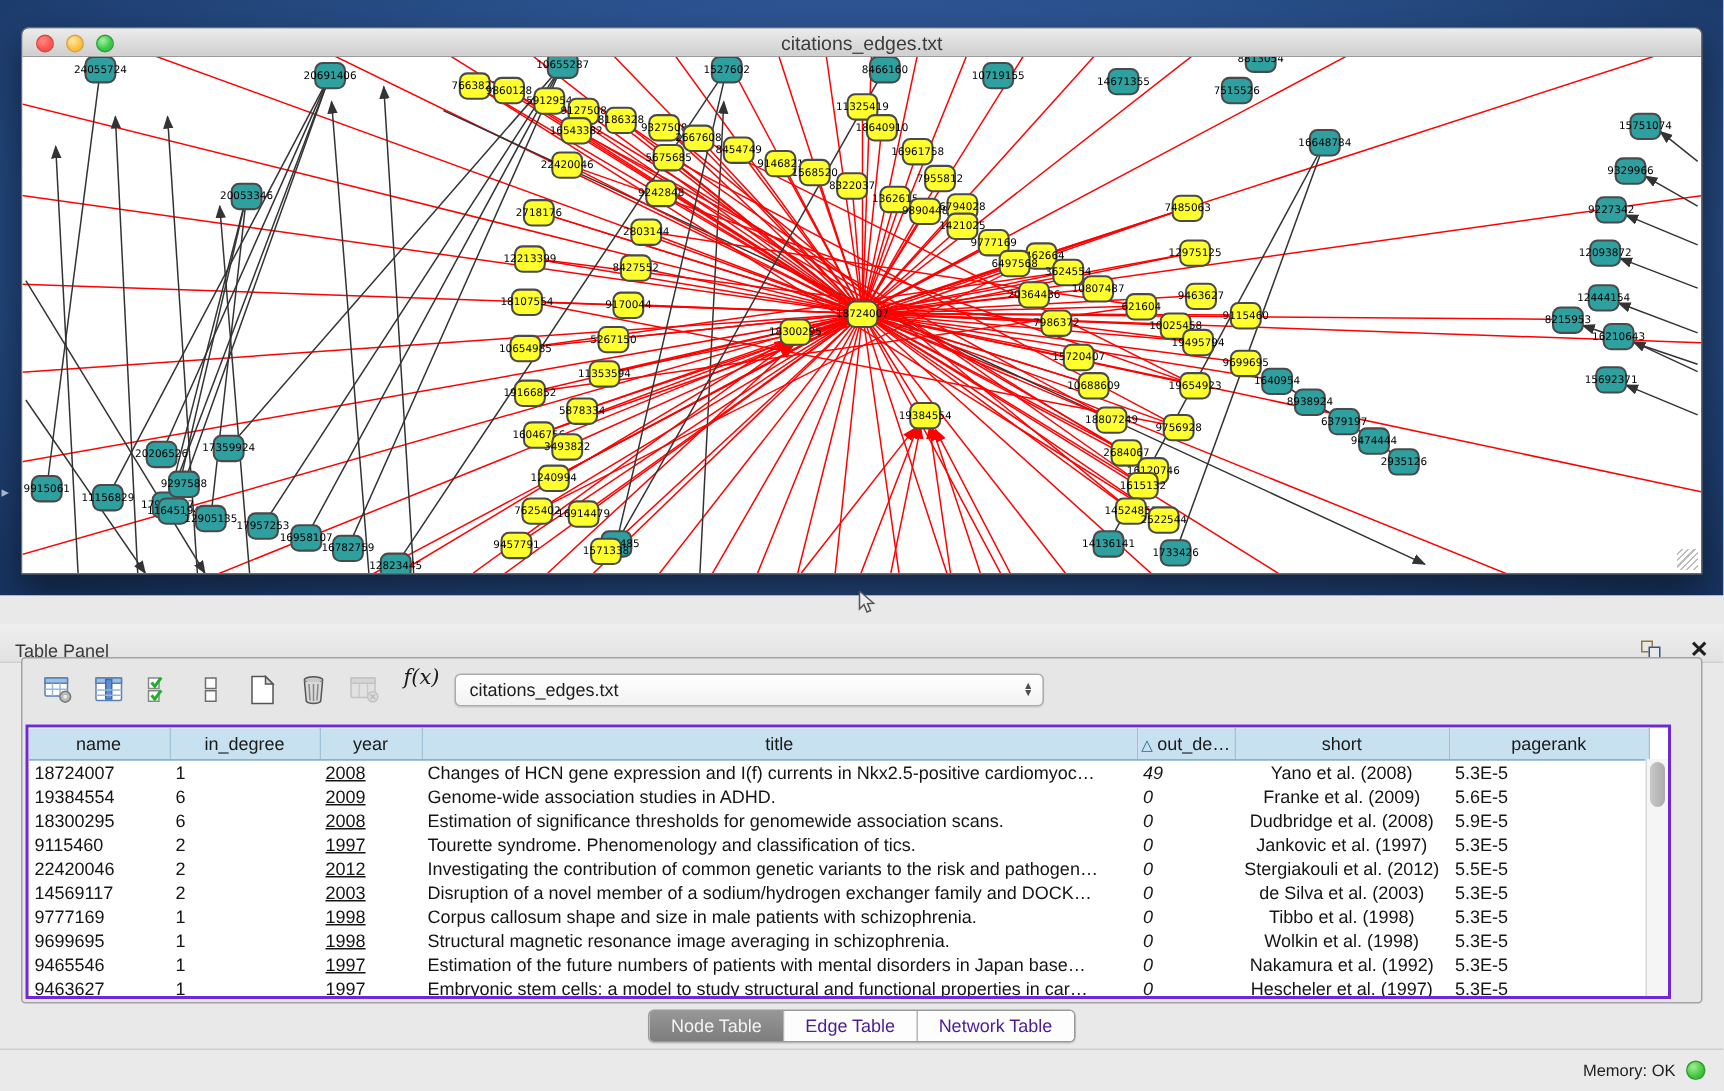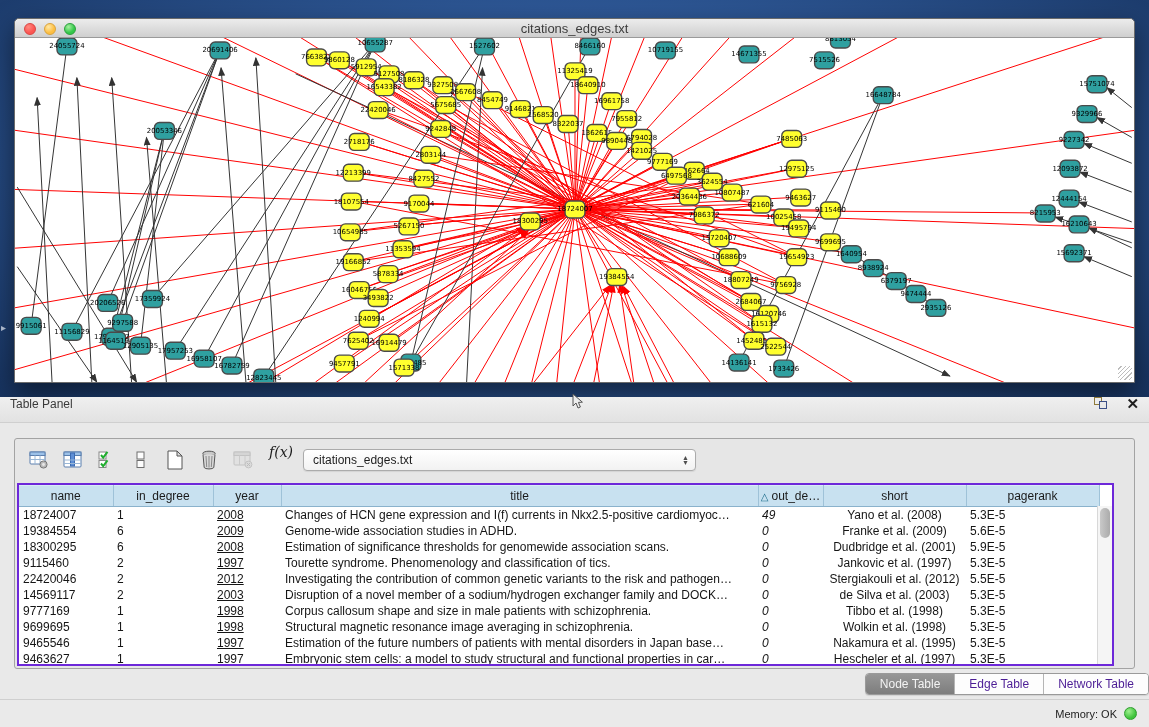--- a/index.html
+++ b/index.html
@@ -27,21 +27,21 @@
   .graph-canvas svg { position:absolute; left:0; top:0; }
   .resize-grip { position:absolute; right:2px; bottom:2px; width:14px; height:14px;
     background:repeating-linear-gradient(135deg, transparent 0 2px, #b5b5b5 2px 3px); opacity:.9; }
 
   
   .cursor { position:absolute; left:572px; top:394px; z-index:50; }
 
   
   .table-panel { position:absolute; left:0; top:397px; width:1149px; height:330px; background:#e9e9e9; }
   .panel-header { height:26px; background:linear-gradient(#efefef,#e2e2e2); border-bottom:1px solid #cfcfcf;
-    display:flex; align-items:flex-start; padding:0 10px; }
+    display:flex; align-items:flex-end; padding:0 10px;margin-top:19px; }
   .panel-header .panel-title { font-size:12px; color:#3a3a3a; }
   .panel-header .spacer { flex:1; }
   .float-icon { width:16px; height:14px; position:relative; margin-right:16px; cursor:default; }
   .float-icon .sq1 { position:absolute; left:0; top:0; width:8px; height:8px; border:1.5px solid #8f7a3a; background:transparent; }
   .float-icon .sq2 { position:absolute; left:5px; top:4px; width:8px; height:8px; border:1.5px solid #3c4f86; background:#e9e9e9; }
   .close-icon { font-size:15px; font-weight:bold; color:#1f1f1f; line-height:14px; cursor:default; }
 
   .panel-container { position:absolute; left:14px; top:41px; width:1121px; height:231px;
     background:#e6e6e6; border:1px solid #a3a3a3; border-radius:3px; }
 
@@ -70,21 +70,21 @@
   td.c-year { padding-left:9px;text-decoration:underline; }
   td.c-title { padding-left:6px; }
   td.c-out { padding-left:6px;font-style:italic; }
   td.c-short { text-align:center; }
   td.c-pr { padding-left:10px; }
   .sort-tri { color:#1a6b8a; font-size:10px; margin-right:3px; }
   .vscroll { position:absolute; right:0px; top:21px; width:15px; height:160px; background:#f5f5f5; border-left:1px solid #d8d8d8; }
   .vthumb { position:absolute; left:2px; top:2px; width:10px; height:30px; background:linear-gradient(90deg,#c9c9c9,#ababab); border-radius:6px; }
 
   
-  .tabs-bar { position:absolute; left:0; top:276px; width:1149px; height:26px; display:flex; justify-content:flex-end; }
+  .tabs-bar { position:absolute; left:0; top:276px; width:1149px; height:26px; display:flex; justify-content:center; }
   .seg-control { display:flex; height:22px; border:1px solid #9a9a9a; border-radius:4px; overflow:hidden; background:#fff;
     box-shadow:0 1px 1px rgba(0,0,0,.1); }
   .seg { padding:0 14px; display:flex; align-items:center; font-size:12px; color:#4c1d95; background:#fdfdfd;
     border-right:1px solid #b5b5b5; cursor:default; }
   .seg:last-child { border-right:none; }
   .seg.selected { background:linear-gradient(#979797,#7d7d7d); color:#f3f3f3; }
 
   
   .statusbar { position:absolute; left:0; top:302px; width:1149px; height:28px; background:#eaeaea;
     border-top:1px solid #cfcfcf; display:flex; align-items:center; justify-content:flex-end; padding-right:12px; }
@@ -865,21 +865,21 @@
               <td class="c-out">0</td>
               <td class="c-short">Franke et al. (2009)</td>
               <td class="c-pr">5.6E-5</td>
             </tr>
             <tr>
               <td class="c-name">18300295</td>
               <td class="c-ind">6</td>
               <td class="c-year">2008</td>
               <td class="c-title">Estimation of significance thresholds for genomewide association scans.</td>
               <td class="c-out">0</td>
-              <td class="c-short">Dudbridge et al. (2001)</td>
+              <td class="c-short">Dudbridge et al. (2008)</td>
               <td class="c-pr">5.9E-5</td>
             </tr>
             <tr>
               <td class="c-name">9115460</td>
               <td class="c-ind">2</td>
               <td class="c-year">1997</td>
               <td class="c-title">Tourette syndrome. Phenomenology and classification of tics.</td>
               <td class="c-out">0</td>
               <td class="c-short">Jankovic et al. (1997)</td>
               <td class="c-pr">5.3E-5</td>
@@ -919,21 +919,21 @@
               <td class="c-out">0</td>
               <td class="c-short">Wolkin et al. (1998)</td>
               <td class="c-pr">5.3E-5</td>
             </tr>
             <tr>
               <td class="c-name">9465546</td>
               <td class="c-ind">1</td>
               <td class="c-year">1997</td>
               <td class="c-title">Estimation of the future numbers of patients with mental disorders in Japan base…</td>
               <td class="c-out">0</td>
-              <td class="c-short">Nakamura et al. (1995)</td>
+              <td class="c-short">Nakamura et al. (1992)</td>
               <td class="c-pr">5.3E-5</td>
             </tr>
             <tr>
               <td class="c-name">9463627</td>
               <td class="c-ind">1</td>
               <td class="c-year">1997</td>
               <td class="c-title">Embryonic stem cells: a model to study structural and functional properties in car…</td>
               <td class="c-out">0</td>
               <td class="c-short">Hescheler et al. (1997)</td>
               <td class="c-pr">5.3E-5</td>

